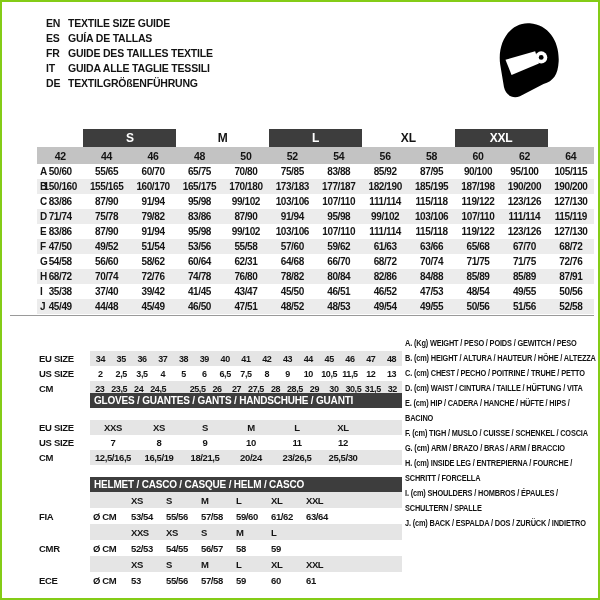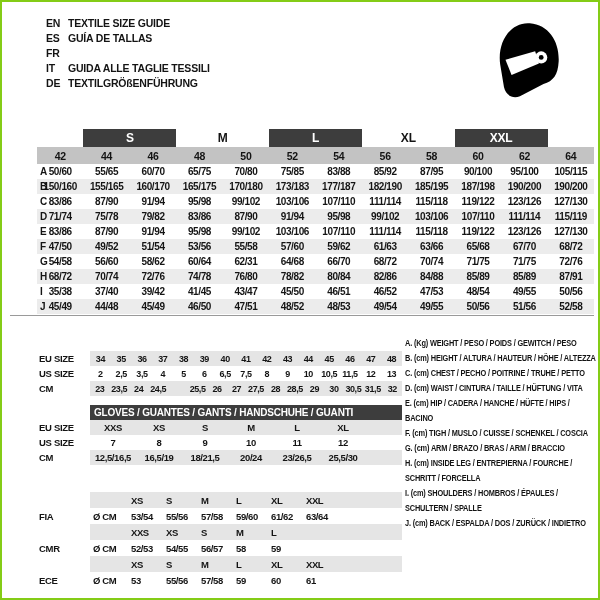--- a/index.html
+++ b/index.html
@@ -62,20 +62,21 @@
       <div class="lang-row">
         <div class="lang-code">EN</div>
         <div>TEXTILE SIZE GUIDE</div>
       </div>
       <div class="lang-row">
         <div class="lang-code">ES</div>
         <div>GUÍA DE TALLAS</div>
       </div>
       <div class="lang-row">
         <div class="lang-code">FR</div>
+        <div>GUIDE DES TAILLES TEXTILE</div>
       </div>
       <div class="lang-row">
         <div class="lang-code">IT</div>
         <div>GUIDA ALLE TAGLIE TESSILI</div>
       </div>
       <div class="lang-row">
         <div class="lang-code">DE</div>
         <div>TEXTILGRÖßENFÜHRUNG</div>
       </div>
     </div>
@@ -317,21 +318,21 @@
         <div class="cell tiny" style="flex: 1 1 0%;">28</div>
         <div class="cell tiny" style="flex: 1 1 0%;">28,5</div>
         <div class="cell tiny" style="flex: 1 1 0%;">29</div>
         <div class="cell tiny" style="flex: 1 1 0%;">30</div>
         <div class="cell tiny" style="flex: 1 1 0%;">30,5</div>
         <div class="cell tiny" style="flex: 1 1 0%;">31,5</div>
         <div class="cell tiny" style="flex: 1 1 0%;">32</div>
       </div>
     </div>
 
-  <div class="sec-title" style="top:403px">GLOVES / GUANTES / GANTS / HANDSCHUHE / GUANTI</div>
+  <div class="sec-title" style="top:391px">GLOVES / GUANTES / GANTS / HANDSCHUHE / GUANTI</div>
   <div id="glovesSec">
       <div class="side-label" style="top: 418px;">EU SIZE</div>
       <div class="strip-row gray" style="top: 418px; height: 15px;">
         <div class="cell" style="width: 46px;">XXS</div>
         <div class="cell" style="width: 46px;">XS</div>
         <div class="cell" style="width: 46px;">S</div>
         <div class="cell" style="width: 46px;">M</div>
         <div class="cell" style="width: 46px;">L</div>
         <div class="cell" style="width: 46px;">XL</div>
         <div class="filler"></div>
@@ -351,20 +352,21 @@
         <div class="cell" style="width: 46px;">12,5/16,5</div>
         <div class="cell" style="width: 46px;">16,5/19</div>
         <div class="cell" style="width: 46px;">18/21,5</div>
         <div class="cell" style="width: 46px;">20/24</div>
         <div class="cell" style="width: 46px;">23/26,5</div>
         <div class="cell" style="width: 46px;">25,5/30</div>
         <div class="filler"></div>
       </div>
     </div>
 
+  <div class="sec-title" style="top:475px">HELMET / CASCO / CASQUE / HELM / CASCO</div>
   <div id="helmetSec">
       <div class="strip-row gray" style="top: 490px; height: 16px;">
         <div class="cell" style="width: 35px;"></div>
         <div class="cell leftal" style="width: 35px;">XS</div>
         <div class="cell leftal" style="width: 35px;">S</div>
         <div class="cell leftal" style="width: 35px;">M</div>
         <div class="cell leftal" style="width: 35px;">L</div>
         <div class="cell leftal" style="width: 35px;">XL</div>
         <div class="cell leftal" style="width: 35px;">XXL</div>
         <div class="filler"></div>

